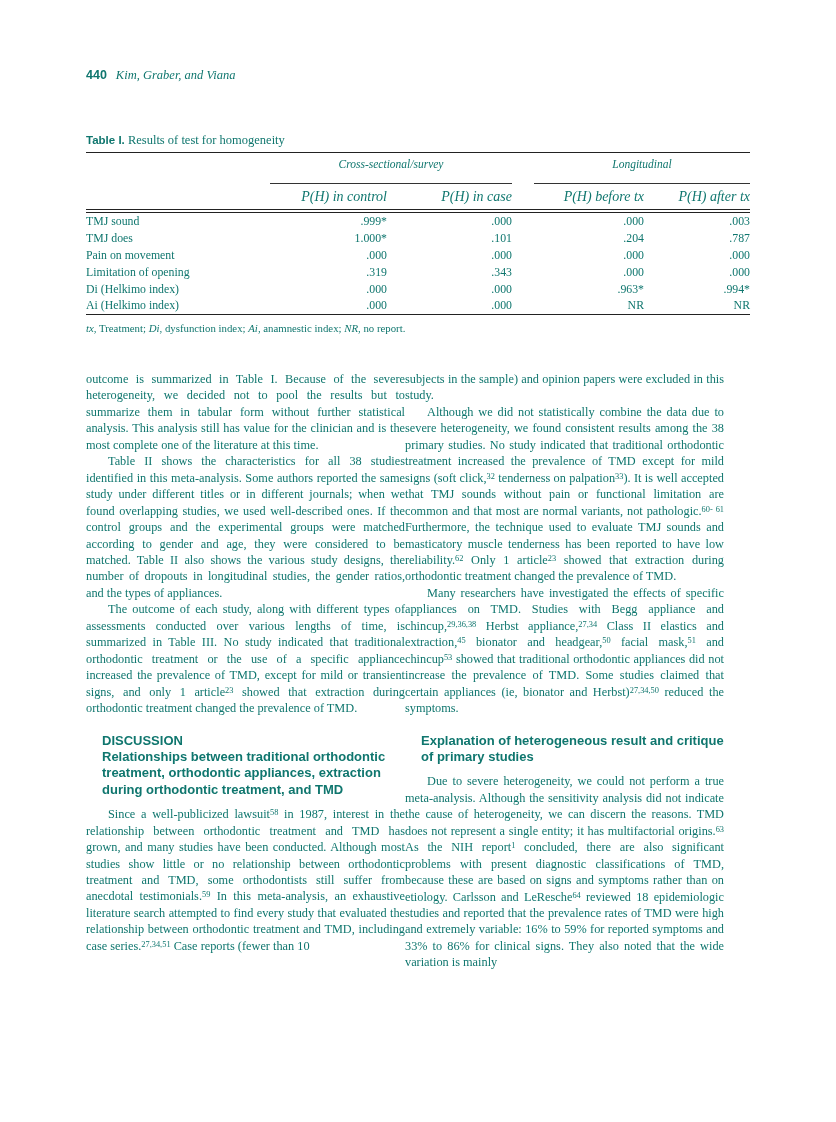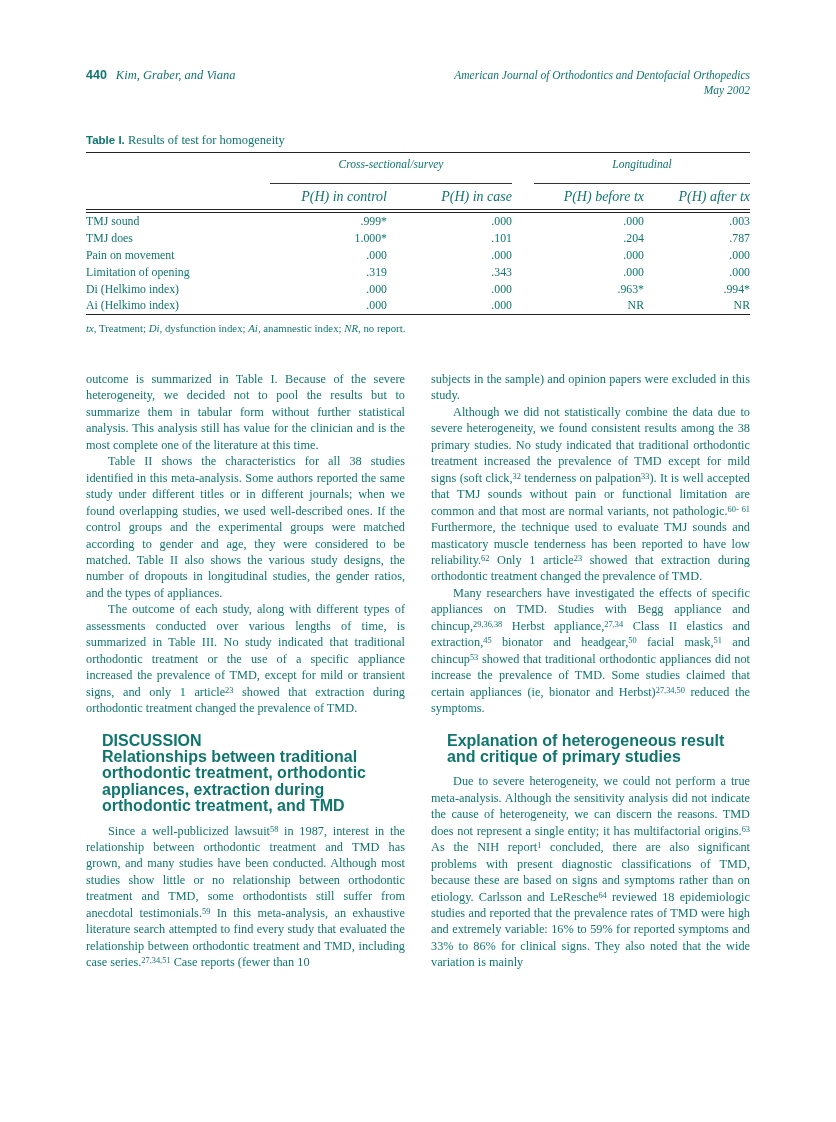--- a/index.html
+++ b/index.html
@@ -134,37 +134,36 @@
   col.c-c3    { width: 110px; }
   col.c-c4    { width: 106px; }
 
   
   .columns {
     position: absolute;
     left: 86px;
     top: 371px;
     width: 664px;
     display: flex;
-    gap: 26px;
   }
   .col {
     width: 319px;
   }
   p.body {
     margin: 0;
     font-size: 12.3px;
     line-height: 16.45px;
     text-align: justify;
     text-indent: 22px;
     hyphens: none;
   }
   p.body.noindent { text-indent: 0; }
   h3.heading {
     font-family: "Liberation Sans", sans-serif;
-    font-size: 16px;
+    font-size: 13px;
     font-weight: bold;
     margin: 0;
     line-height: 16.4px;
     text-align: left;
     padding-left: 16px;
   }
   .sec-gap { height: 16px; }
   .sec-gap-sm { height: 8px; }
   sup {
     font-size: 0.68em;
@@ -173,24 +172,20 @@
   }
 </style>
 </head>
 <body>
 
 <div class="page">
 
   <div class="runhead">
     <div class="runhead-left">
       <span class="folio">440</span><span class="authors">Kim, Graber, and Viana</span>
-    </div>
-    <div class="runhead-right">
-      <div>American Journal of Orthodontics and Dentofacial Orthopedics</div>
-      <div>May 2002</div>
     </div>
   </div>
 
   <div class="table-wrap">
 
     <div class="table-caption">
       <span class="tnum">Table I.</span>
       <span>Results of test for homogeneity</span>
     </div>
 

